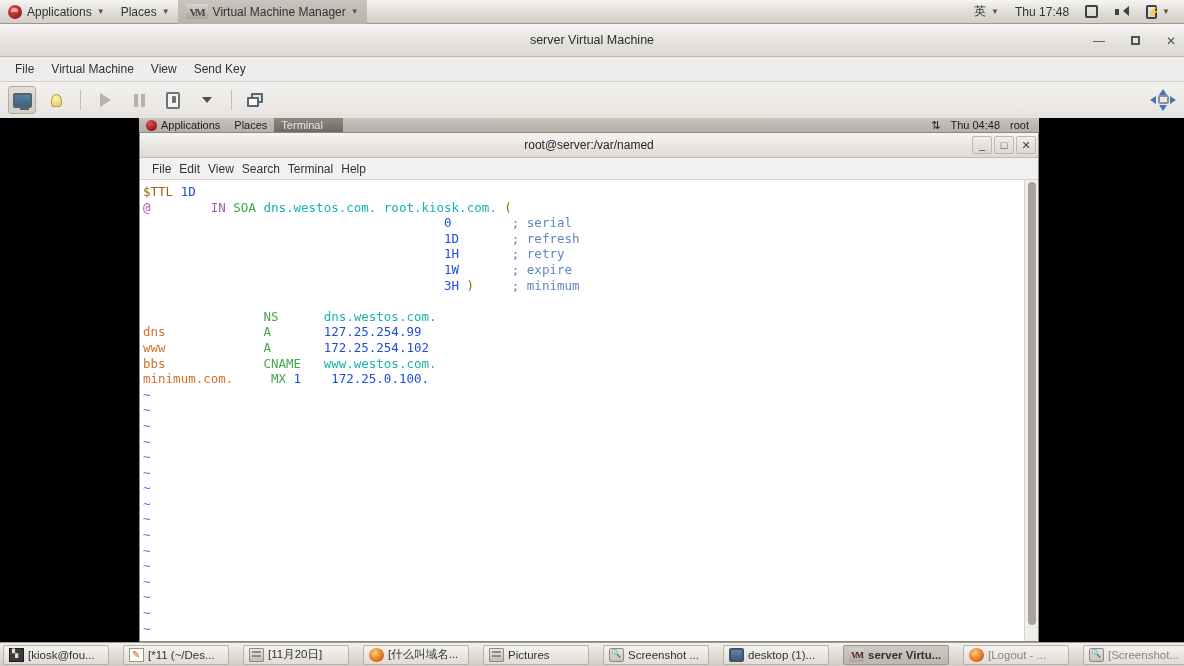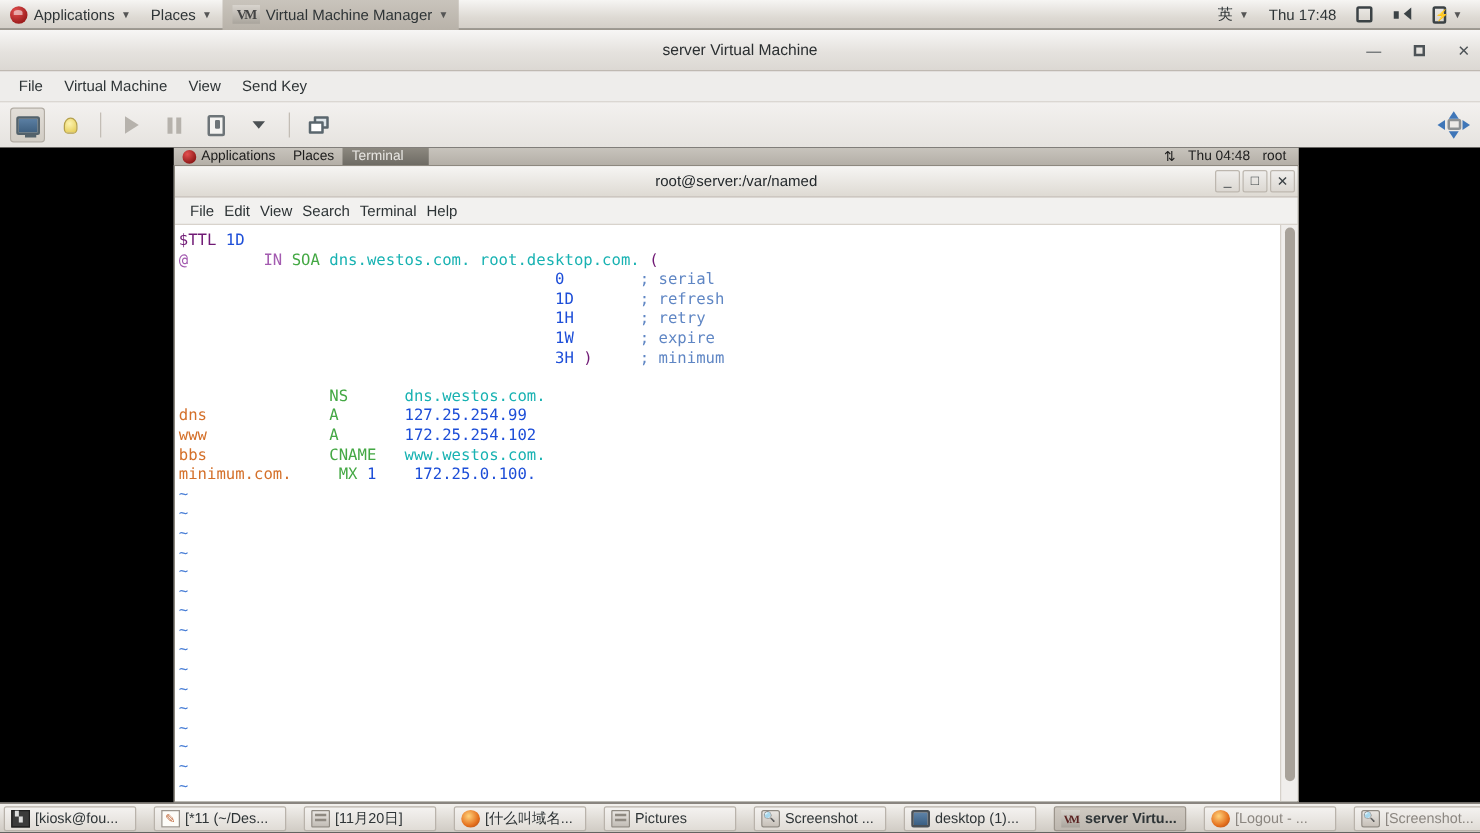--- a/index.html
+++ b/index.html
@@ -151,21 +151,21 @@
   }
   .term-scroll {
     position:absolute; right:0; top:0; width: 14px; height: 100%;
     background: #f0eeec; border-left: 1px solid #d6d1ca;
   }
   .term-scroll .thumb {
     position:absolute; left:3px; top:2px; width: 8px; height: 96%;
     background: #a8a29a; border-radius: 4px;
   }
   .ln { white-space: pre; height: 15.6px; }
-  .c-black { color: #701a75; }
+  .c-black { color: #a16207; }
   .c-red    { color: #1d4ed8; }
   .c-purple { color: #a35bb0; }
   .c-green  { color: #44a844; }
   .c-orange { color: #d4702a; }
   .c-cyan   { color: #18b2b2; }
   .c-comment{ color: #5f86c4; }
   .c-tilde  { color: #4a7fd6; }
 
   
   .taskbar {
@@ -344,21 +344,21 @@
         <span>File</span>
         <span>Edit</span>
         <span>View</span>
         <span>Search</span>
         <span>Terminal</span>
         <span>Help</span>
       </div>
       <div class="term-body">
         <div id="term-lines">
             <div class="ln"><span class="c-black">$TTL </span><span class="c-red">1D</span></div>
-            <div class="ln"><span class="c-purple">@</span><span class="c-black">        </span><span class="c-purple">IN </span><span class="c-green">SOA</span><span class="c-black"> </span><span class="c-cyan">dns.westos.com. root.desktop.com.</span><span class="c-black"> (</span></div>
+            <div class="ln"><span class="c-purple">@</span><span class="c-black">        </span><span class="c-purple">IN </span><span class="c-green">SOA</span><span class="c-black"> </span><span class="c-cyan">dns.westos.com. root.kiosk.com.</span><span class="c-black"> (</span></div>
             <div class="ln"><span class="c-black">                                        </span><span class="c-red">0</span><span class="c-black">        </span><span class="c-comment">; serial</span></div>
             <div class="ln"><span class="c-black">                                        </span><span class="c-red">1D</span><span class="c-black">       </span><span class="c-comment">; refresh</span></div>
             <div class="ln"><span class="c-black">                                        </span><span class="c-red">1H</span><span class="c-black">       </span><span class="c-comment">; retry</span></div>
             <div class="ln"><span class="c-black">                                        </span><span class="c-red">1W</span><span class="c-black">       </span><span class="c-comment">; expire</span></div>
             <div class="ln"><span class="c-black">                                        </span><span class="c-red">3H</span><span class="c-black"> )     </span><span class="c-comment">; minimum</span></div>
             <div class="ln"><span class="c-black"></span></div>
             <div class="ln"><span class="c-black">                </span><span class="c-green">NS</span><span class="c-black">      </span><span class="c-cyan">dns.westos.com.</span></div>
             <div class="ln"><span class="c-orange">dns</span><span class="c-black">             </span><span class="c-green">A</span><span class="c-black">       </span><span class="c-red">127.25.254.99</span></div>
             <div class="ln"><span class="c-orange">www</span><span class="c-black">             </span><span class="c-green">A</span><span class="c-black">       </span><span class="c-red">172.25.254.102</span></div>
             <div class="ln"><span class="c-orange">bbs</span><span class="c-black">             </span><span class="c-green">CNAME</span><span class="c-black">   </span><span class="c-cyan">www.westos.com.</span></div>

